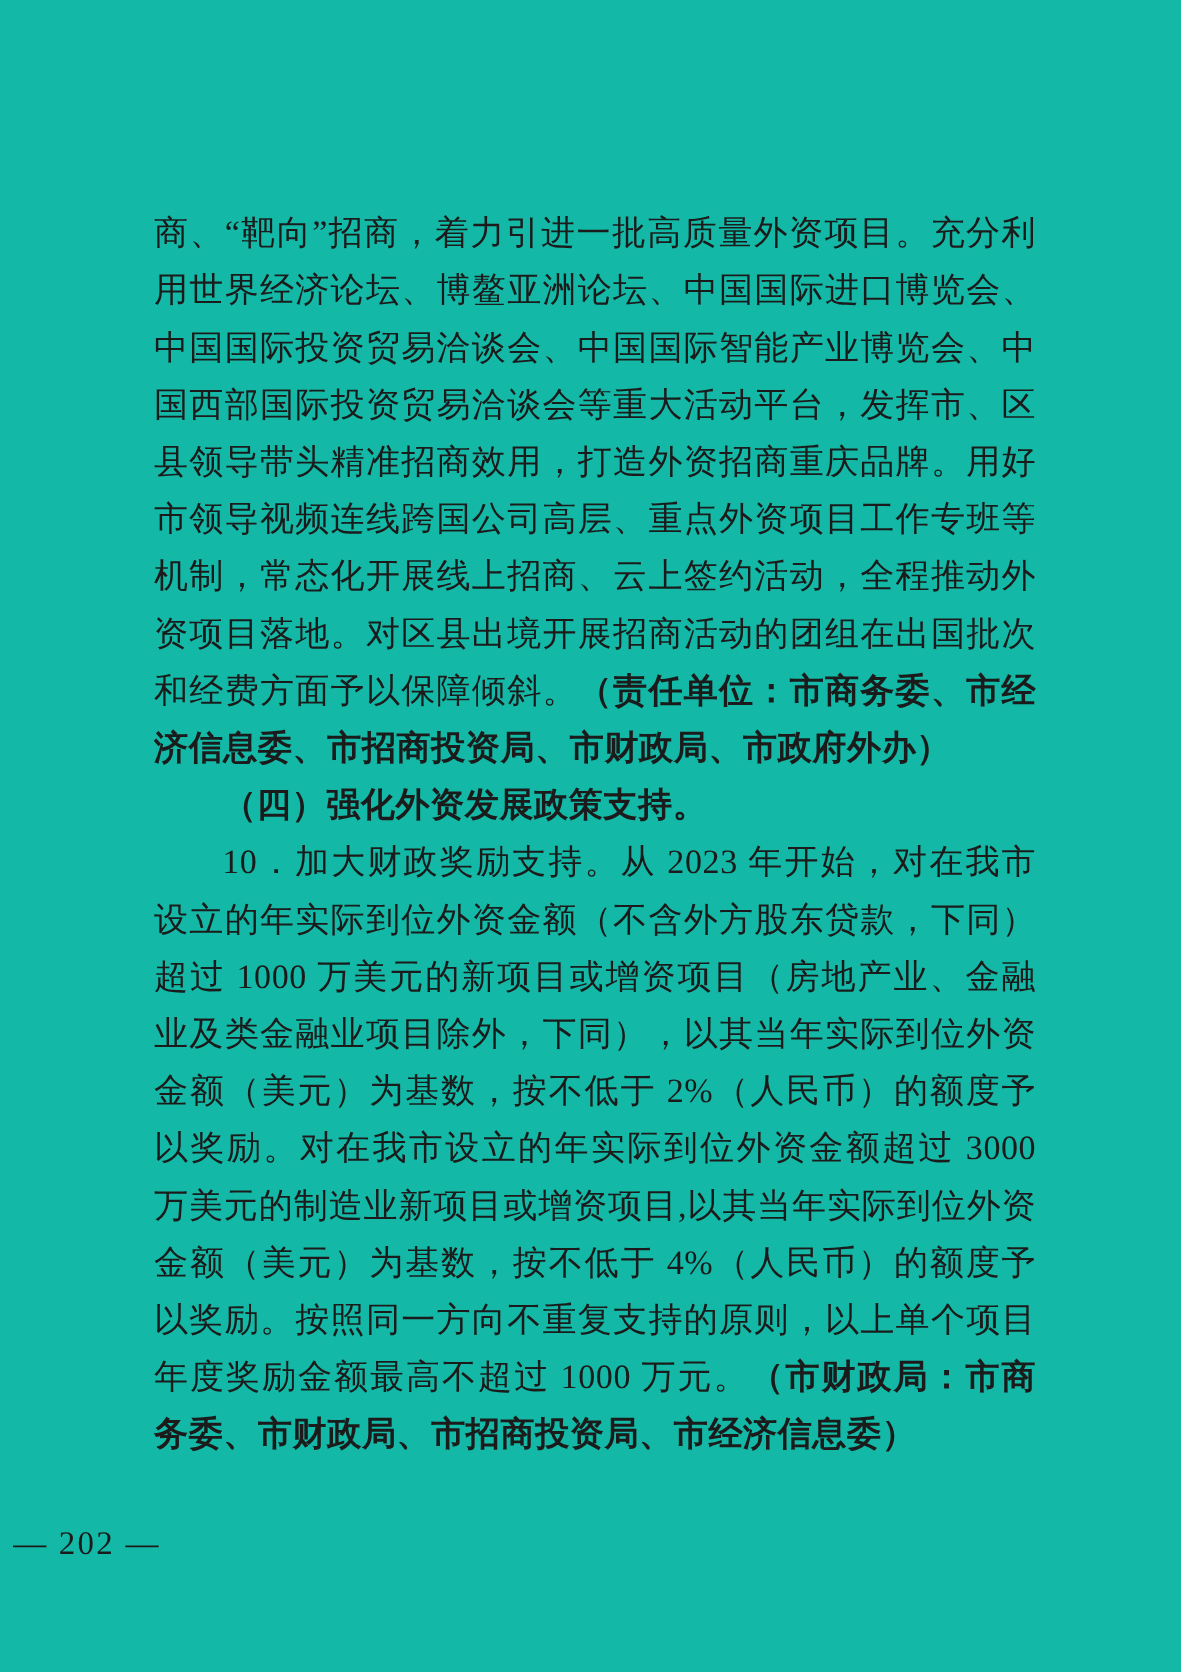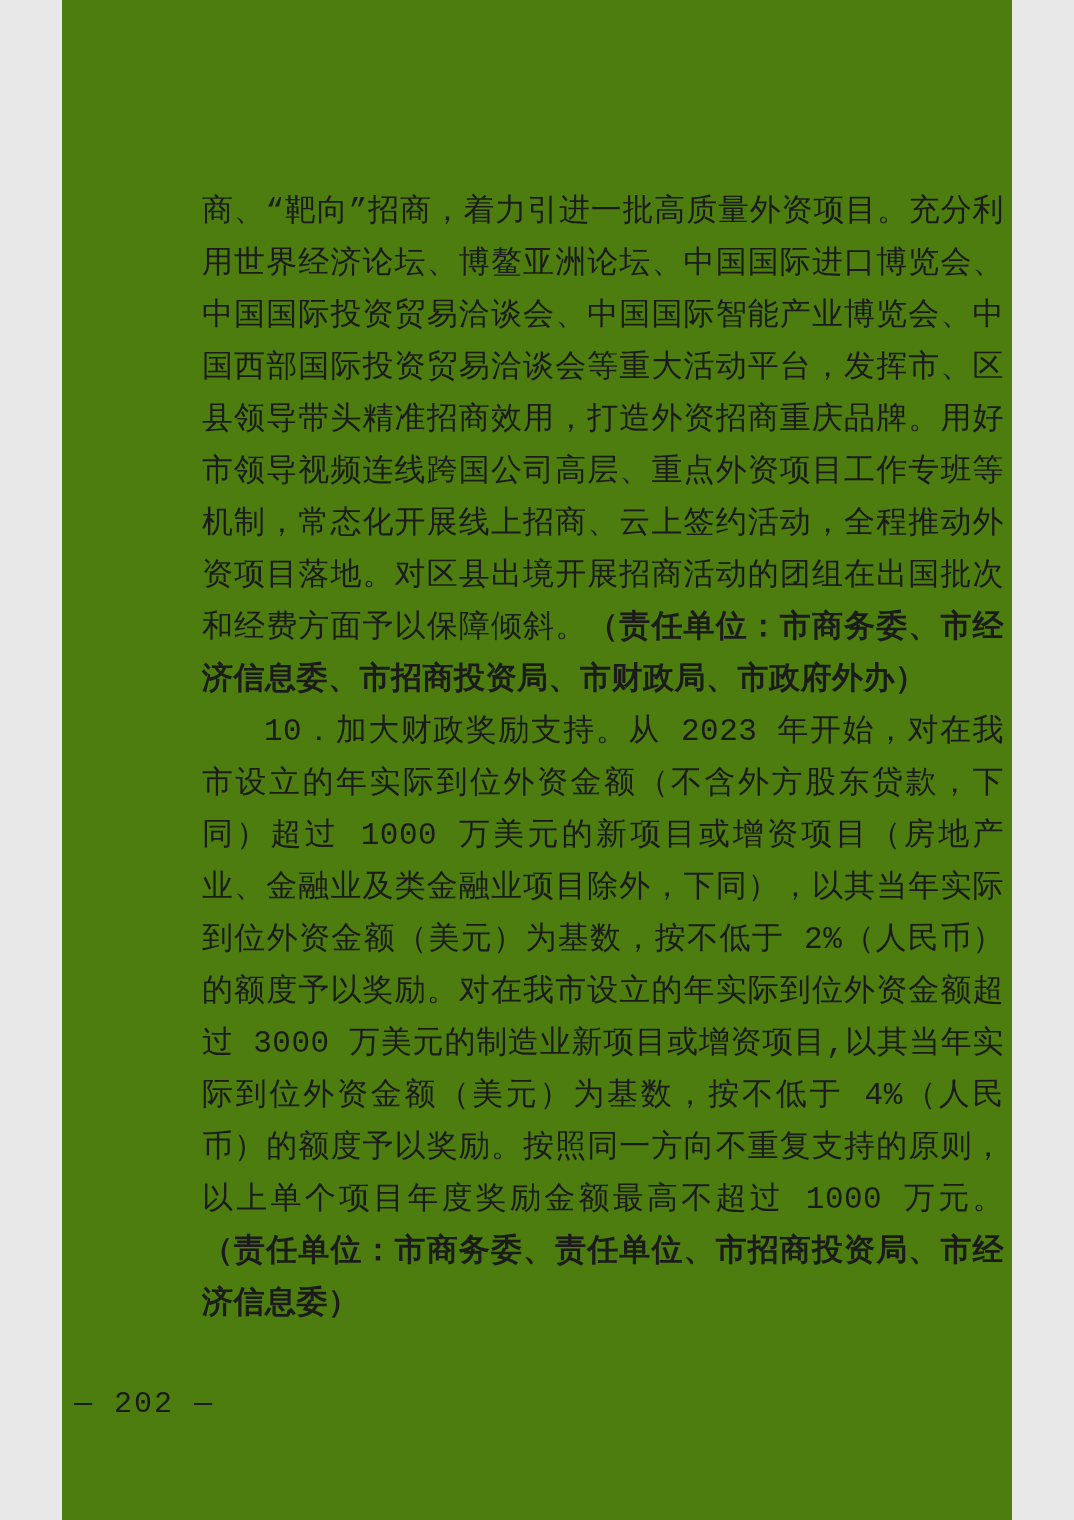--- a/index.html
+++ b/index.html
@@ -1,24 +1,24 @@
 <!DOCTYPE html>
 <html><head>
 <meta charset="utf-8">
 <style>
   * { margin: 0; padding: 0; box-sizing: border-box; }
   html, body { background: #e8e8e8; }
   .page {
     position: relative;
-    width: 950px;
+    width: 1074px;
     height: 1520px;
-    background: #4d7c0f;
+    background: #14b8a6;
     margin: 0 auto;
     overflow: hidden;
-    font-family: Liberation Mono, monospace;
+    font-family: Liberation Serif, serif;
     color: #1b1b1b;
   }
   .content {
     position: absolute;
     left: 140px;
     top: 186px;
     width: 802px;
   }
   .para {
     font-size: 31px;
@@ -49,22 +49,23 @@
   }
 </style>
 </head>
 <body>
 
 <div class="page">
   <div class="content">
 
     <p class="para"><span>商、“靶向”招商，着力引进一批高质量外资项目。充分利用世界经济论坛、博鳌亚洲论坛、中国国际进口博览会、中国国际投资贸易洽谈会、中国国际智能产业博览会、中国西部国际投资贸易洽谈会等重大活动平台，发挥市、区县领导带头精准招商效用，打造外资招商重庆品牌。用好市领导视频连线跨国公司高层、重点外资项目工作专班等机制，常态化开展线上招商、云上签约活动，全程推动外资项目落地。对区县出境开展招商活动的团组在出国批次和经费方面予以保障倾斜。</span><span class="responsible">（责任单位：市商务委、市经济信息委、市招商投资局、市财政局、市政府外办）</span></p>
 
+    <p class="para indent section-heading"><span>（四）强化外资发展政策支持。</span></p>
 
-    <p class="para indent"><span>10．加大财政奖励支持。从 2023 年开始，对在我市设立的年实际到位外资金额（不含外方股东贷款，下同）超过 1000 万美元的新项目或增资项目（房地产业、金融业及类金融业项目除外，下同），以其当年实际到位外资金额（美元）为基数，按不低于 2%（人民币）的额度予以奖励。对在我市设立的年实际到位外资金额超过 3000 万美元的制造业新项目或增资项目,以其当年实际到位外资金额（美元）为基数，按不低于 4%（人民币）的额度予以奖励。按照同一方向不重复支持的原则，以上单个项目年度奖励金额最高不超过 1000 万元。</span><span class="responsible">（责任单位：市商务委、责任单位、市招商投资局、市经济信息委）</span></p>
+    <p class="para indent"><span>10．加大财政奖励支持。从 2023 年开始，对在我市设立的年实际到位外资金额（不含外方股东贷款，下同）超过 1000 万美元的新项目或增资项目（房地产业、金融业及类金融业项目除外，下同），以其当年实际到位外资金额（美元）为基数，按不低于 2%（人民币）的额度予以奖励。对在我市设立的年实际到位外资金额超过 3000 万美元的制造业新项目或增资项目,以其当年实际到位外资金额（美元）为基数，按不低于 4%（人民币）的额度予以奖励。按照同一方向不重复支持的原则，以上单个项目年度奖励金额最高不超过 1000 万元。</span><span class="responsible">（市财政局：市商务委、市财政局、市招商投资局、市经济信息委）</span></p>
 
 
   </div>
 
   <div class="footer">
     <span class="page-number">— 202 —</span>
   </div>
 </div>
 
 </body></html>

